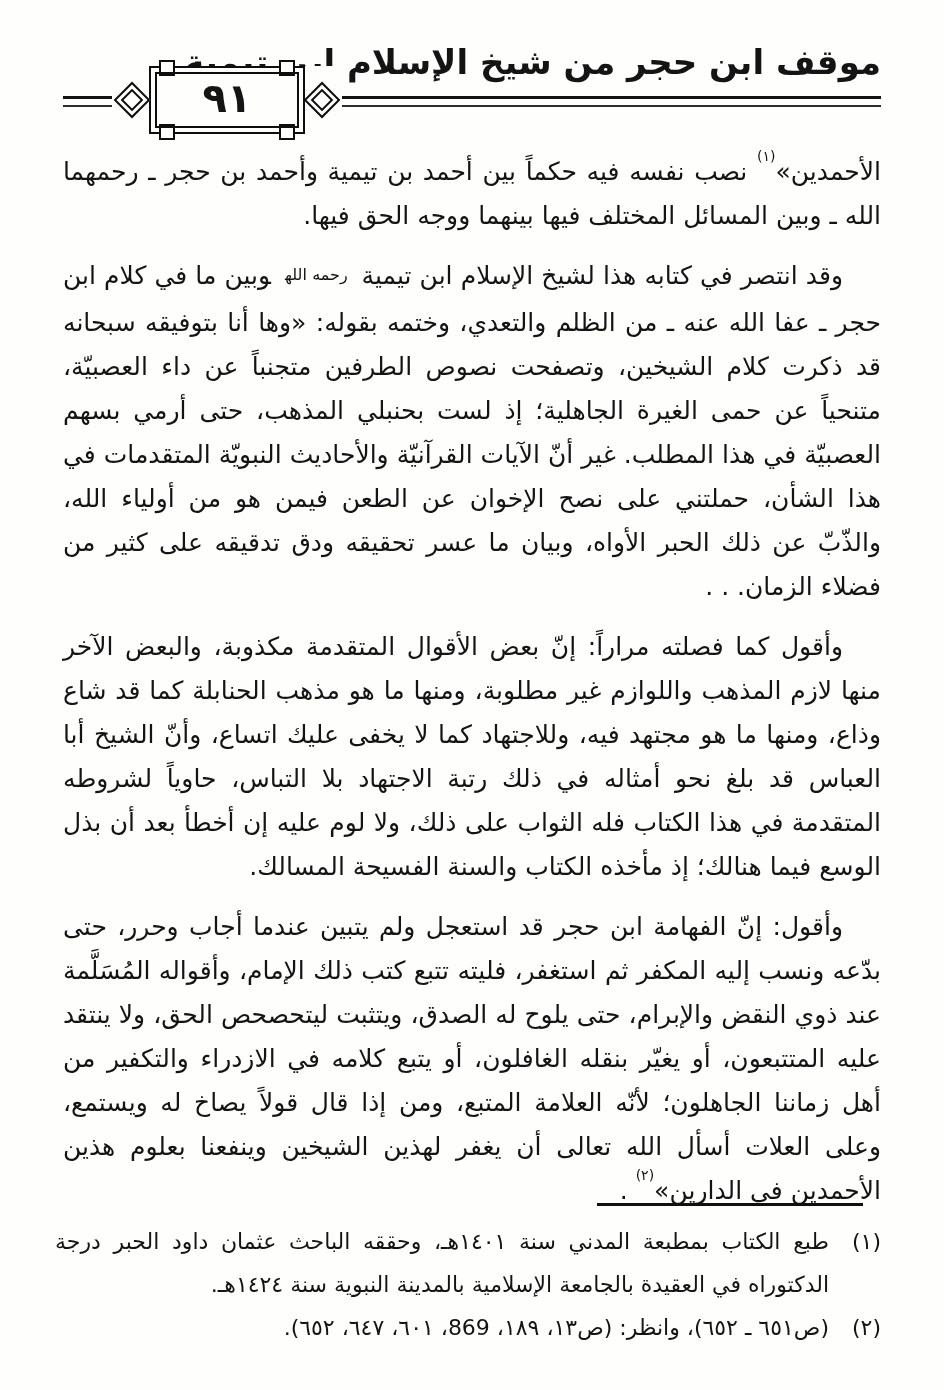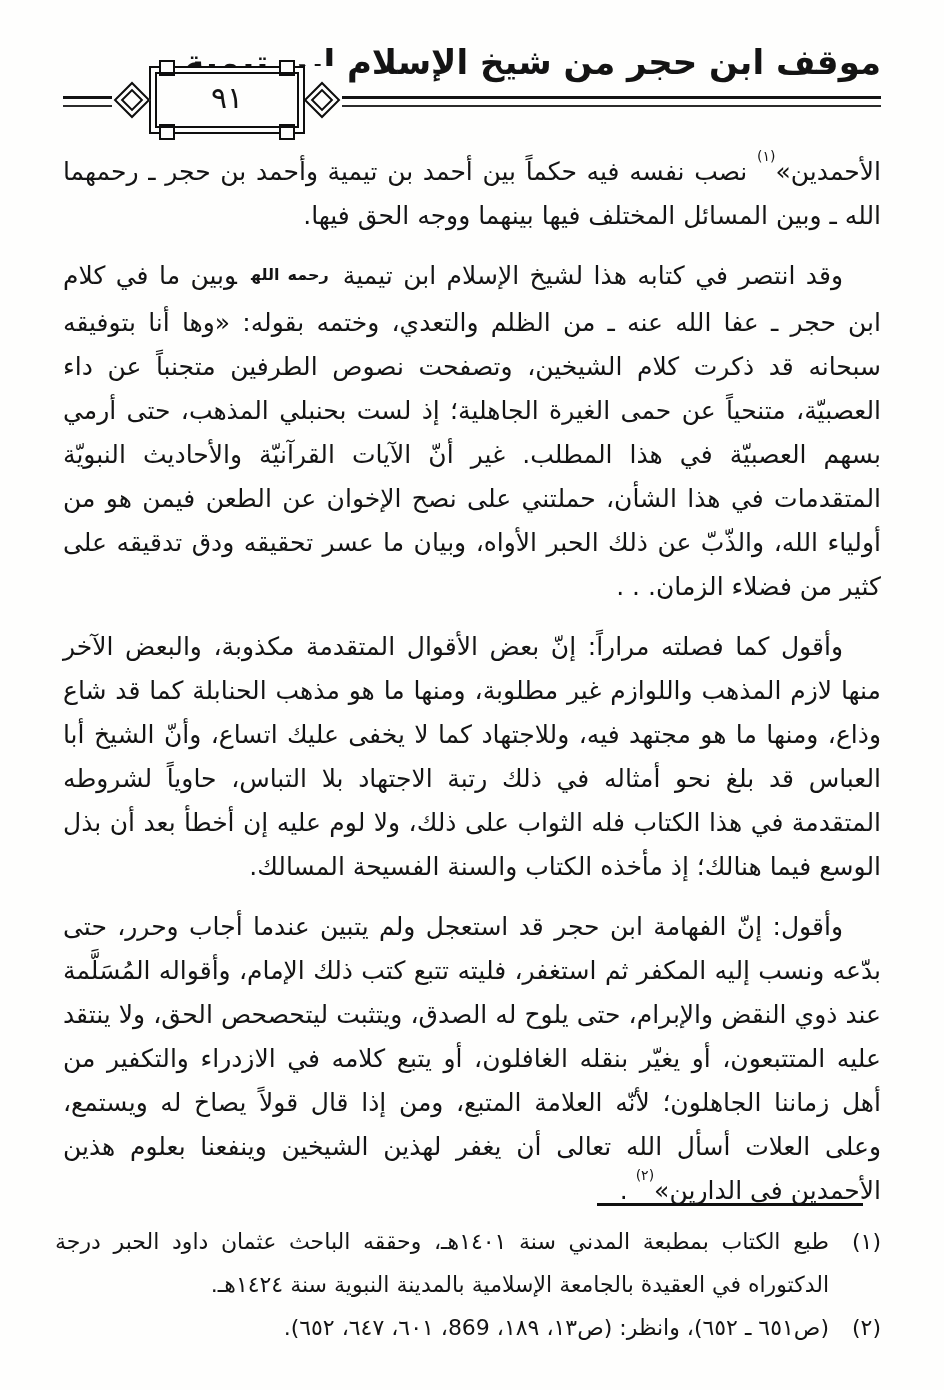--- a/index.html
+++ b/index.html
@@ -56,22 +56,22 @@
   }
   .cartouche .inner {
     position: absolute;
     inset: 4px;
     border: 2px solid #0e0e0e;
     display: flex;
     align-items: center;
     justify-content: center;
   }
   .page-number {
-    font-size: 30px;
-    font-weight: normal;
+    font-size: 40px;
+    font-weight: bold;
     line-height: 1;
     padding-bottom: 4px;
   }
   .corner-tab {
     position: absolute;
     width: 12px;
     height: 12px;
     border: 2px solid #0e0e0e;
     background: #fefefd;
   }
@@ -109,21 +109,21 @@
   .body-text p.para { margin: 0 0 16px 0; }
   .body-text p.para.indent { text-indent: 38px; }
   .body-text sup.fn-ref {
     font-size: 14px;
     line-height: 0;
     position: relative;
     top: -10px;
   }
   .honorific {
     font-size: 16px;
-    font-weight: bold;
+    font-weight: normal;
     position: relative;
     top: -4px;
     margin: 0 14px;
   }
 
   
   .footnote-separator {
     position: absolute;
     top: 1203px;
     right: 81px;

